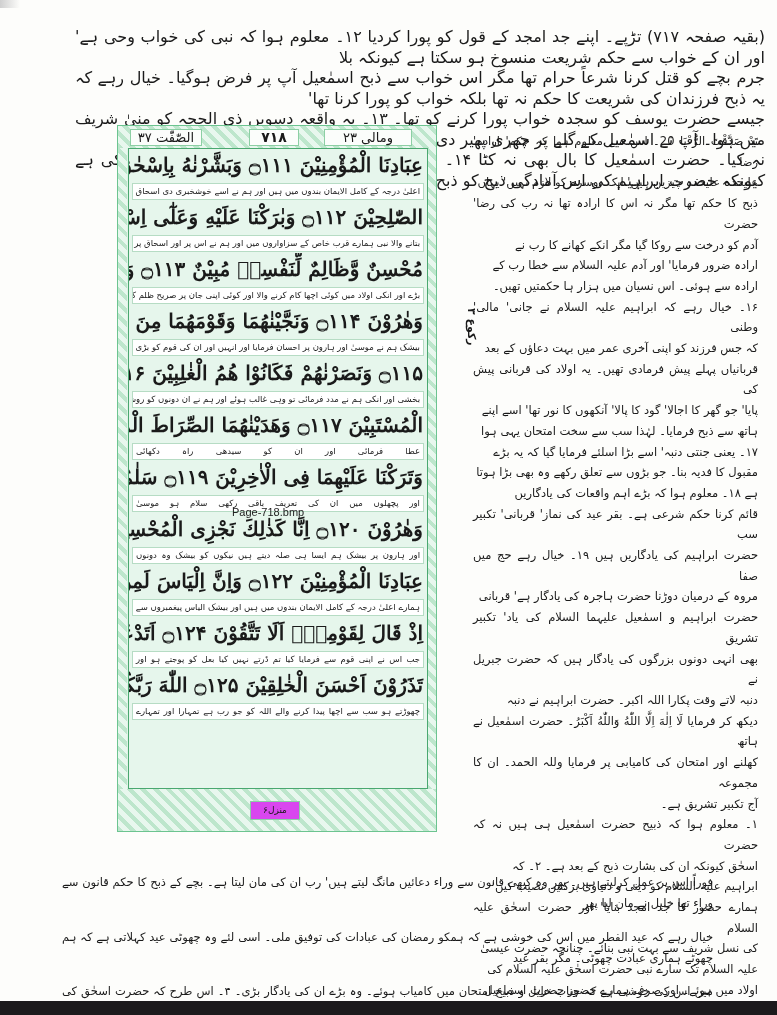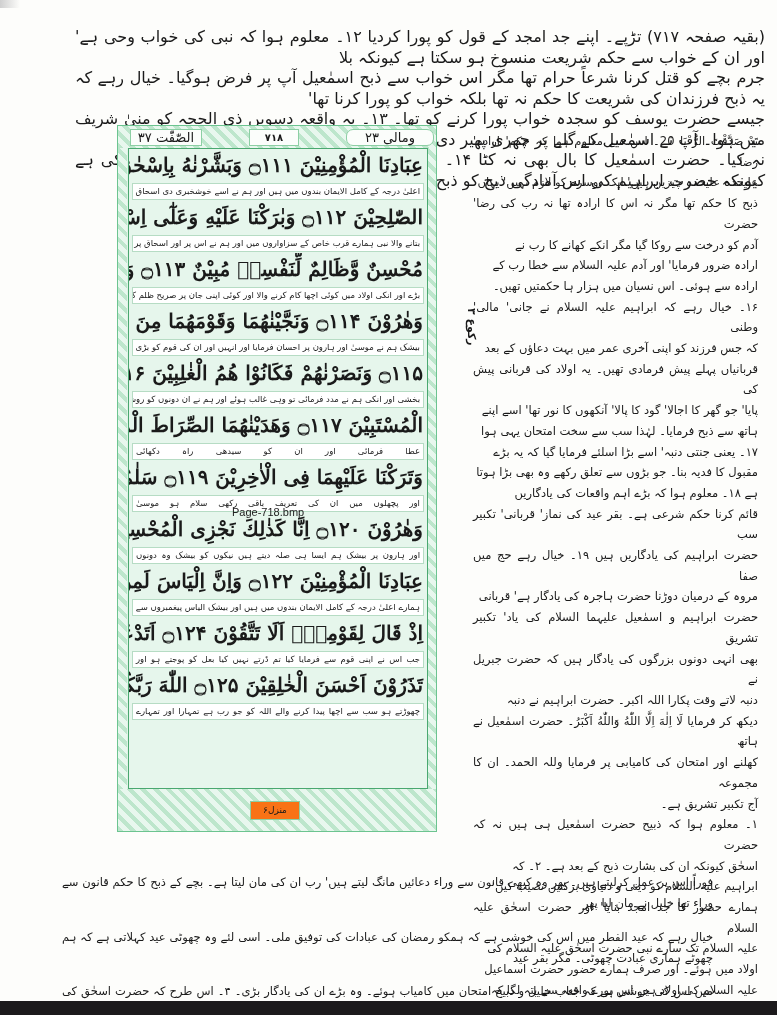--- a/index.html
+++ b/index.html
@@ -13,23 +13,23 @@
   .orn{position:absolute;background:
        repeating-linear-gradient(45deg,#bde6cc 0 4px,#e8f7ee 4px 9px),
        repeating-linear-gradient(-45deg,#a8dcbb 0 3px,transparent 3px 10px);}
   #orn-top{left:0;top:0;right:0;height:22px;}
   #orn-bot{left:0;bottom:0;right:0;height:42px;}
   #orn-left{left:0;top:22px;width:9px;bottom:42px;}
   #orn-right{right:0;top:22px;width:9px;bottom:42px;}
   .hbox{position:absolute;top:3px;height:15px;background:#fbfdfb;border:1px solid #8ccfa4;
         font-size:13px;line-height:15px;text-align:center;direction:rtl;}
   #hdr-surah{left:12px;width:70px;}
-  #hdr-page{left:131px;width:48px;font-size:10px;font-weight:bold;}
-  #hdr-para{left:228px;width:86px;border-radius:7px;}
-  #manzil{position:absolute;bottom:11px;left:132px;width:48px;height:17px;background:#f97316;
+  #hdr-page{left:131px;width:48px;font-size:14px;font-weight:bold;}
+  #hdr-para{left:206px;width:86px;}
+  #manzil{position:absolute;bottom:11px;left:132px;width:48px;height:17px;background:#d946ef;
           border:1px solid #8ccfa4;font-size:9px;line-height:17px;text-align:center;direction:rtl;}
   #quran-body{position:absolute;left:10px;top:22px;width:298px;bottom:42px;border:1px solid #4aa870;
               background:#e6f6ec;}
   .ayah-line{height:33px;font-family:"DejaVu Serif",serif;font-size:20px;line-height:33px;
              direction:rtl;text-align:justify;text-align-last:justify;padding:0 4px;white-space:nowrap;overflow:hidden;
              font-weight:bold;}
   .trans-line{height:15px;margin:1px 3px;background:#ffffff;border:1px solid #b6dcc4;font-size:8.5px;line-height:15px;
              direction:rtl;text-align:justify;text-align-last:justify;padding:0 3px;white-space:nowrap;overflow:hidden;}
   #file-label{position:absolute;left:232px;top:506px;font-family:"Liberation Sans",sans-serif;font-size:11px;
               color:#222;background:transparent;}
@@ -117,20 +117,21 @@
   <p>حضرت ابراہیم و اسمٰعیل علیہما السلام کی یاد' تکبیر تشریق</p>
   <p>بھی انہی دونوں بزرگوں کی یادگار ہیں کہ حضرت جبریل نے</p>
   <p>دنبہ لاتے وقت پکارا اللہ اکبر۔ حضرت ابراہیم نے دنبہ</p>
   <p>دیکھ کر فرمایا لَا اِلٰهَ اِلَّا اللّٰهُ وَاللّٰهُ اَكْبَرُ۔ حضرت اسمٰعیل نے ہاتھ</p>
   <p>کھلنے اور امتحان کی کامیابی پر فرمایا وللہ الحمد۔ ان کا مجموعہ</p>
   <p>آج تکبیر تشریق ہے۔</p>
   <p>۱۔ معلوم ہوا کہ ذبیح حضرت اسمٰعیل ہی ہیں نہ کہ حضرت</p>
   <p>اسحٰق کیونکہ ان کی بشارت ذبح کے بعد ہے۔ ۲۔ کہ</p>
   <p>ابراہیم علیہ السلام کو دینی و دنیاوی برکتیں نصیب کیں'</p>
   <p>ہمارے حضور کا جد امجد بنایا' اور حضرت اسحٰق علیہ السلام</p>
+  <p>کی نسل شریف سے بہت نبی بنائے۔ چنانچہ حضرت عیسیٰ</p>
   <p>علیہ السلام تک سارے نبی حضرت اسحٰق علیہ السلام کی</p>
   <p>اولاد میں ہوئے۔ اور صرف ہمارے حضور حضرت اسماعیل</p>
   <p>علیہ السلام کی اولاد ہیں اس پورے واقعہ سے پتہ لگا کہ</p>
 
 </div>
 
 <div id="bottom-comm" class="urdu">
   <p>فوراً اس پر عمل کرلیتے ہیں۔ پھر وہ کبھی قانون سے وراء دعائیں مانگ لیتے ہیں' رب ان کی مان لیتا ہے۔ بچے کے ذبح کا حکم قانون سے وراء تھا خلیل نے مان لیا پھر</p>
   <p>خیال رہے کہ عید الفطر میں اس کی خوشی ہے کہ ہمکو رمضان کی عبادات کی توفیق ملی۔ اسی لئے وہ چھوٹی عید کہلاتی ہے کہ ہم چھوٹے ہماری عبادت چھوٹی۔ مگر بقر عید</p>
   <p>میں اس کی خوشی ہے کہ جناب خلیل و ذبیح امتحان میں کامیاب ہوئے۔ وہ بڑے ان کی یادگار بڑی۔ ۴۔ اس طرح کہ حضرت اسحٰق کی اولاد میں بعض مومن ہوئے بعض</p>

